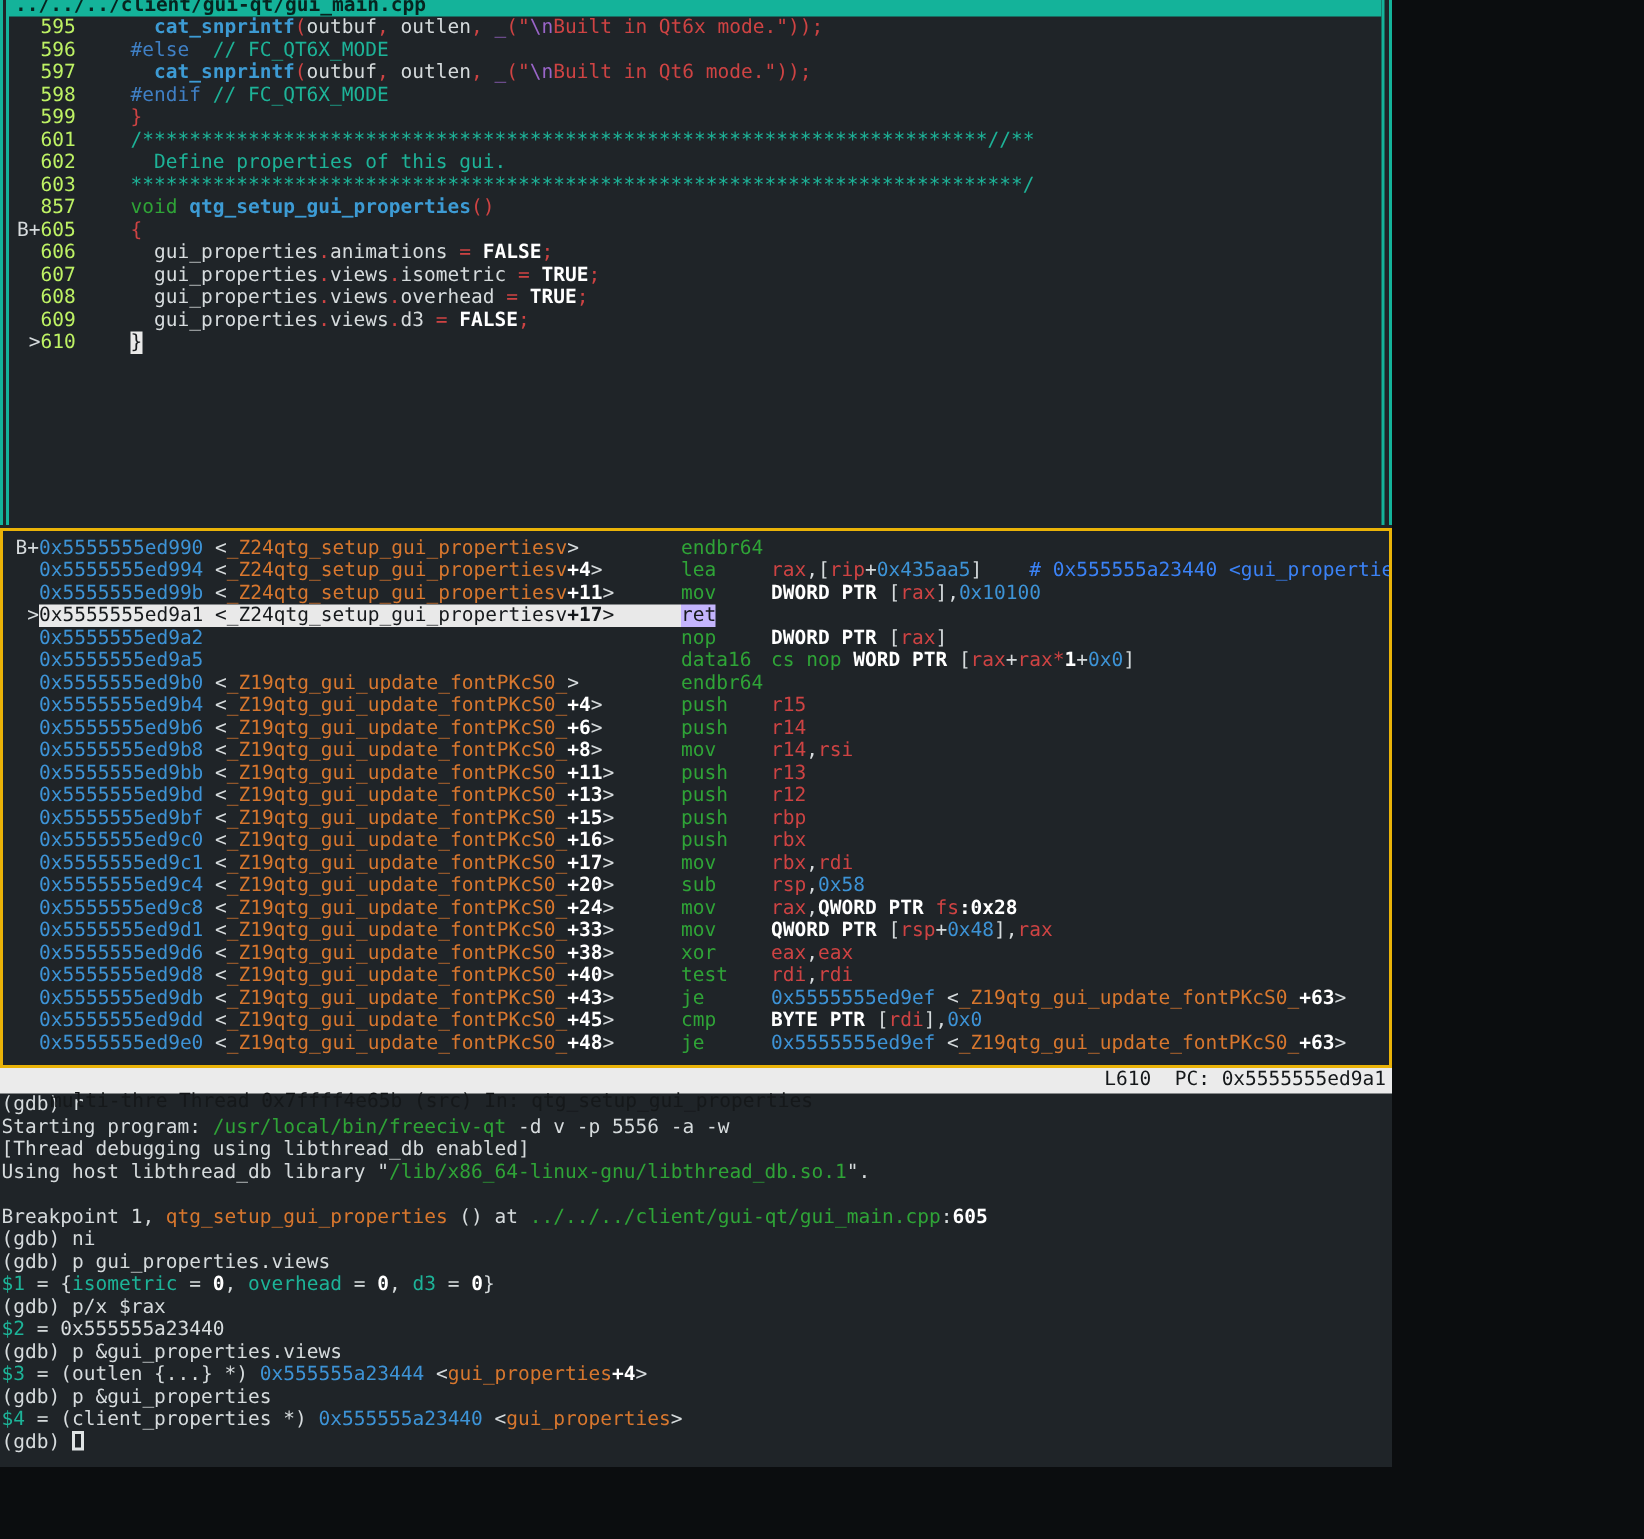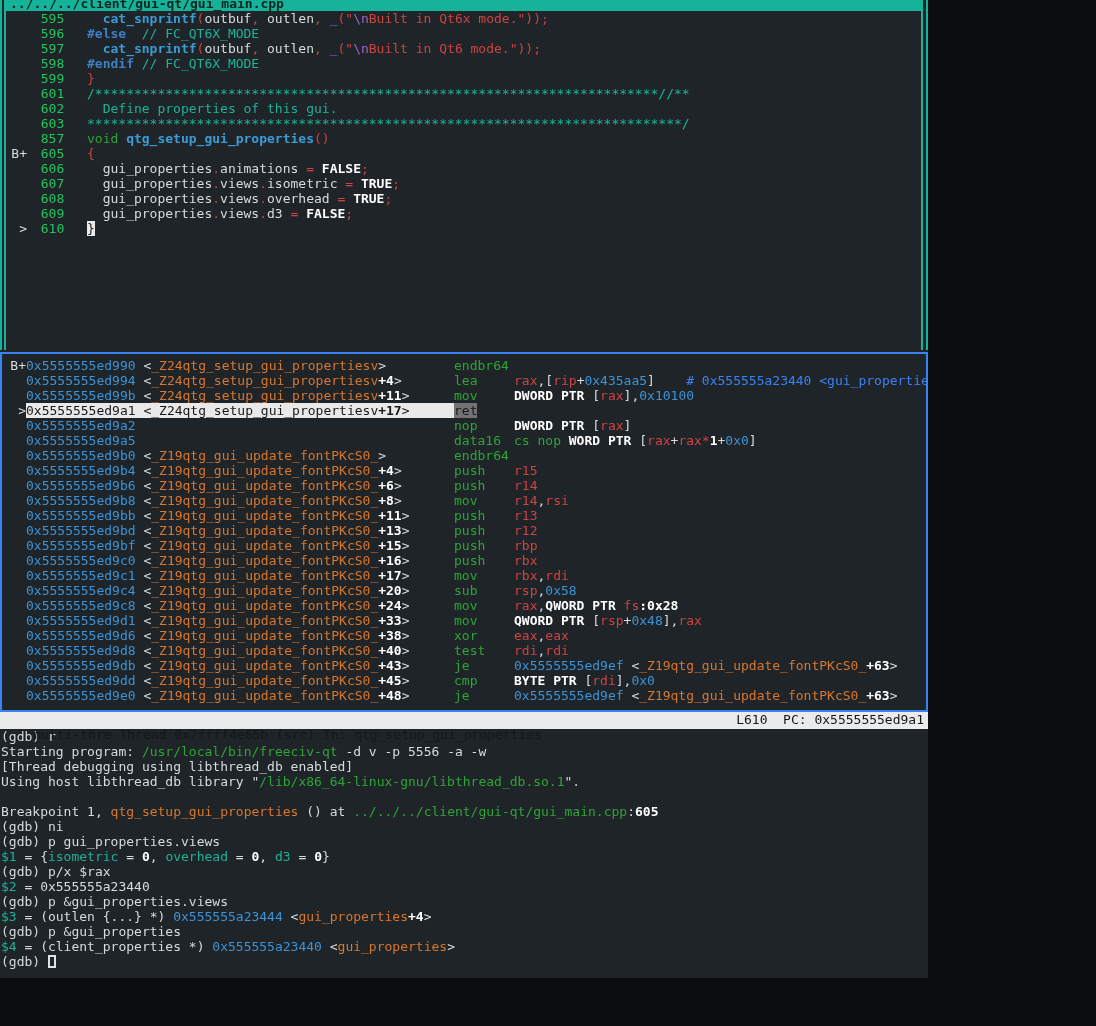--- a/index.html
+++ b/index.html
@@ -16,53 +16,53 @@
   .tk  { white-space:pre; }
   .w   { color:#d6dbdd; }
   .wb  { color:#ffffff; font-weight:700;margin-top:32px; }
   .r   { color:#ce4343; }
   .g   { color:#2fa437; }
   .t   { color:#1db398; }
   .b   { color:#3d93d6; }
   .o   { color:#d8772e; }
   .p   { color:#9a65c9; }
   .gy  { color:#3b82f6; }
-  .kw  { color:#3f7fc4; font-weight:700; }
+  .kw  { color:#3f7fc4; font-weight:400; }
   .fn  { color:#3d9bd4; font-weight:700; }
   .cur { background:#e9e9e9; color:#16191c; }
 
   
   .src-win {
     height:350px; box-sizing:border-box;
     border-left:6px double #14b39a;
     border-right:7px double #14b39a;
     overflow:hidden;
   }
   .src-title {
     height:11px; overflow:hidden; background:#14b39a;
     color:#07241f; font-weight:700;
   }
   .src-title > span { position:relative; top:-4px; padding-left:4px; display:block; }
   .sline { height:15px; white-space:pre; }
   .smark { display:inline-block; width:21px; text-align:right; color:#d6dbdd; }
-  .snum  { display:inline-block; width:51px; text-align:center; padding-right:9px; color:#22c55e; }
+  .snum  { display:inline-block; width:51px; text-align:left; padding-right:9px; color:#bef264; }
 
   
   .dis-win {
     margin-top:2px; box-sizing:border-box; height:360px;
-    border:2px solid #3b82f6; padding:4px 0 0 0; overflow:hidden;
+    border:2px solid #eab308; padding:4px 0 0 0; overflow:hidden;
   }
   .drow  { height:15px; white-space:pre; }
   .dmark { display:inline-block; width:24px; text-align:right; color:#d6dbdd; }
   .dleft { display:inline-block; width:428px; }
   .dmn   { display:inline-block; width:60px; }
   .mtx   { color:#2fa437; }
   .hl .dleft { background:#e9e9e9; }
   .hl .dleft .tk { color:#16191c; }
-  .hl .mtx { background:#737373; color:#16191c; }
+  .hl .mtx { background:#c4b5fd; color:#16191c; }
 
   
   .statusbar {
     height:17px; background:#ebebeb; color:#15181a;
     position:relative; white-space:pre;
   }
   .sb-left  { padding-left:2px; }
   .sb-right { position:absolute; right:4px; top:0; white-space:pre; }
 
   

